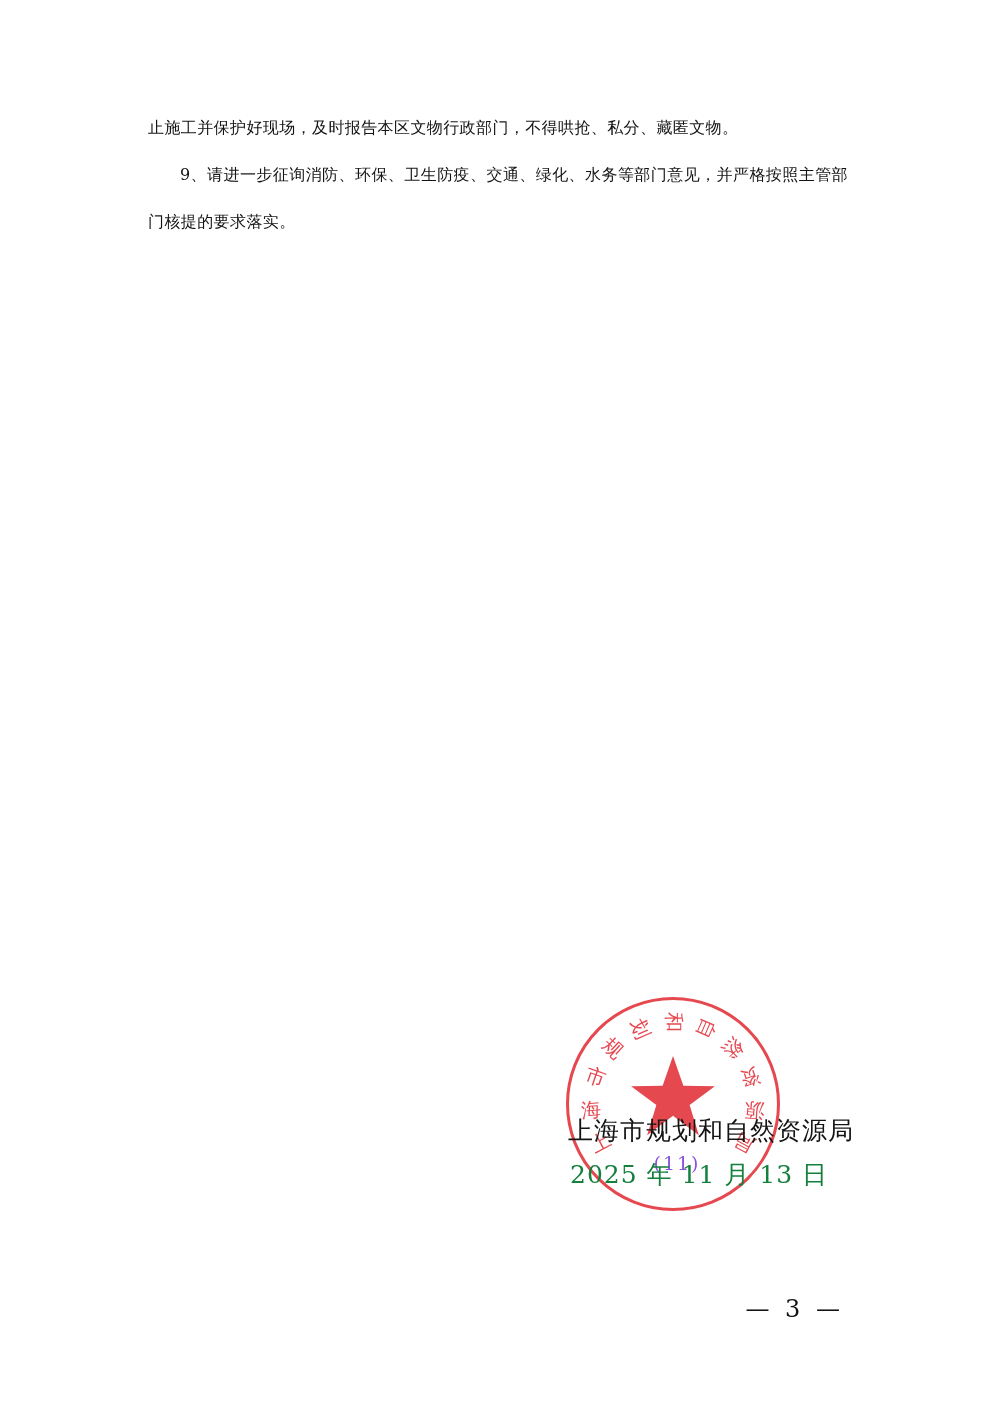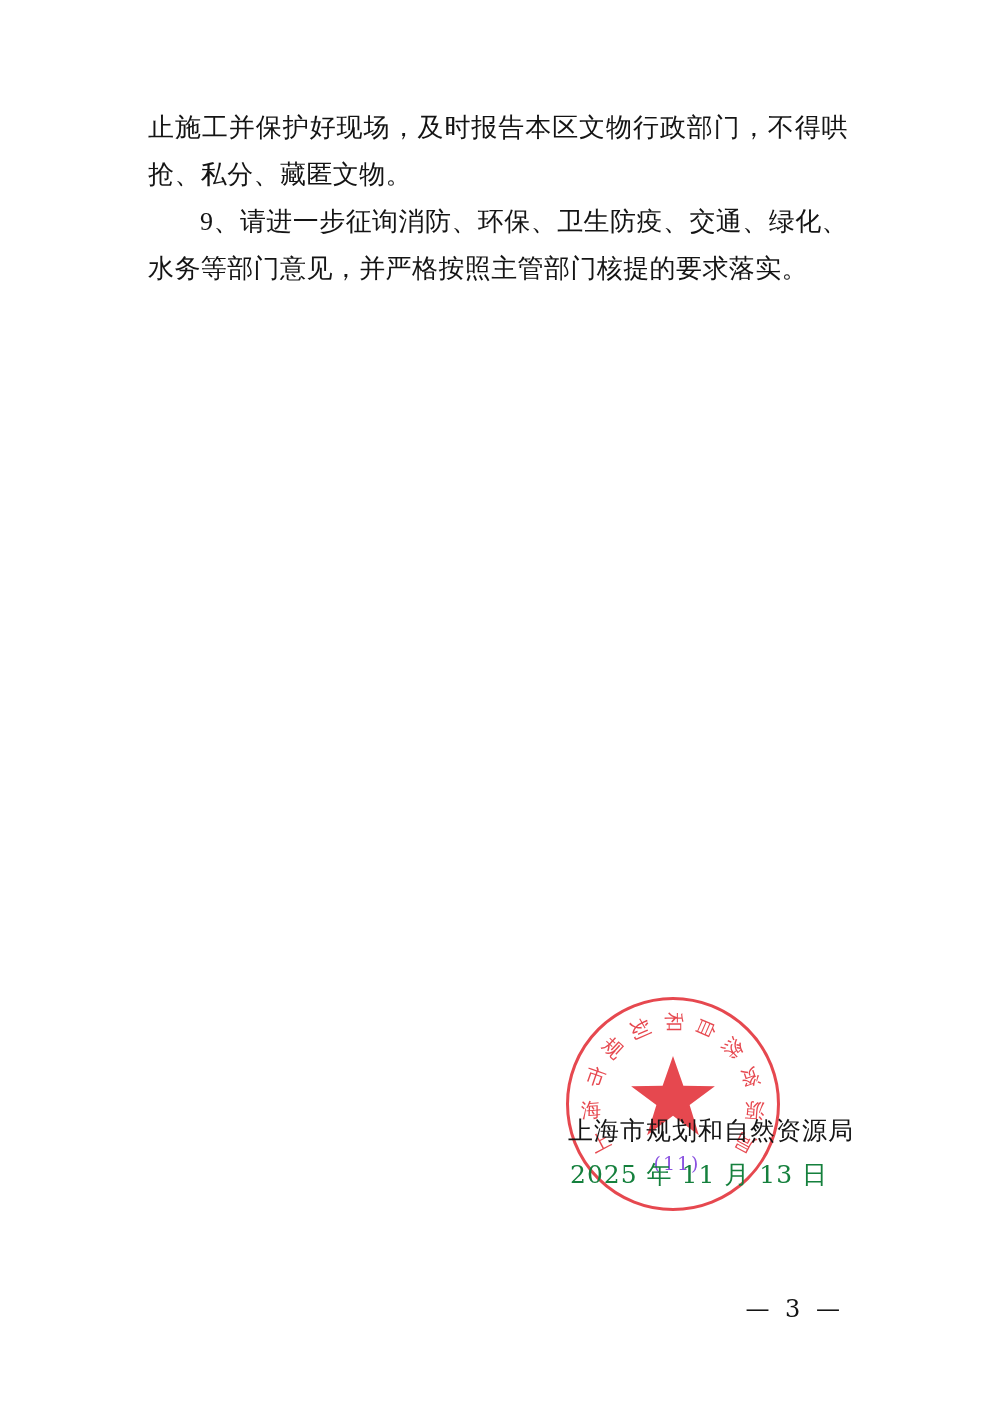--- a/index.html
+++ b/index.html
@@ -18,31 +18,30 @@
     background: #ffffff;
     overflow: hidden;
   }
   .content {
     position: absolute;
     left: 148px;
     top: 104px;
     width: 700px;
   }
   .para {
-    font-size: 26px;
+    font-size: 16px;
     line-height: 47px;
     letter-spacing: 0.4px;
     text-align: justify;
     text-justify: inter-ideograph;
     margin: 0 0 0 0;
     color: #141414;
   }
   .indent {
     text-indent: 2em;
-    font-family: Liberation Serif, serif;
   }
   .sign-block {
     position: absolute;
     right: 138px;
     top: 1075px;
     width: 430px;
     text-align: right;
     margin-top: 34px;
   }
   .sign-line {

